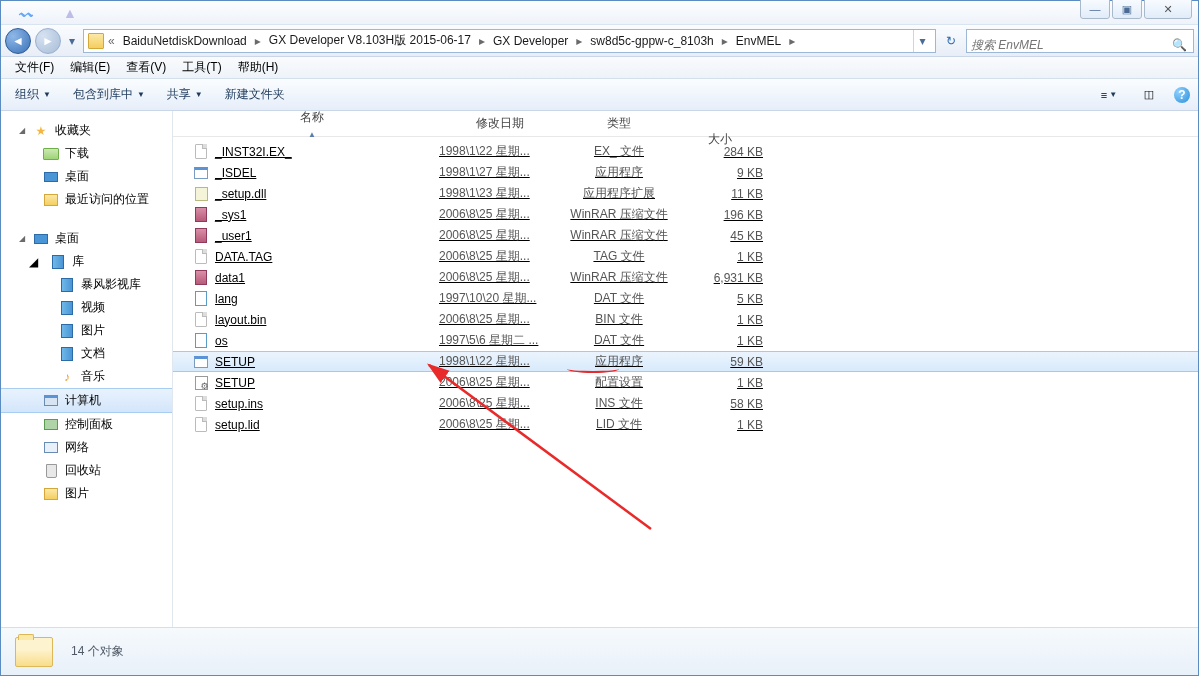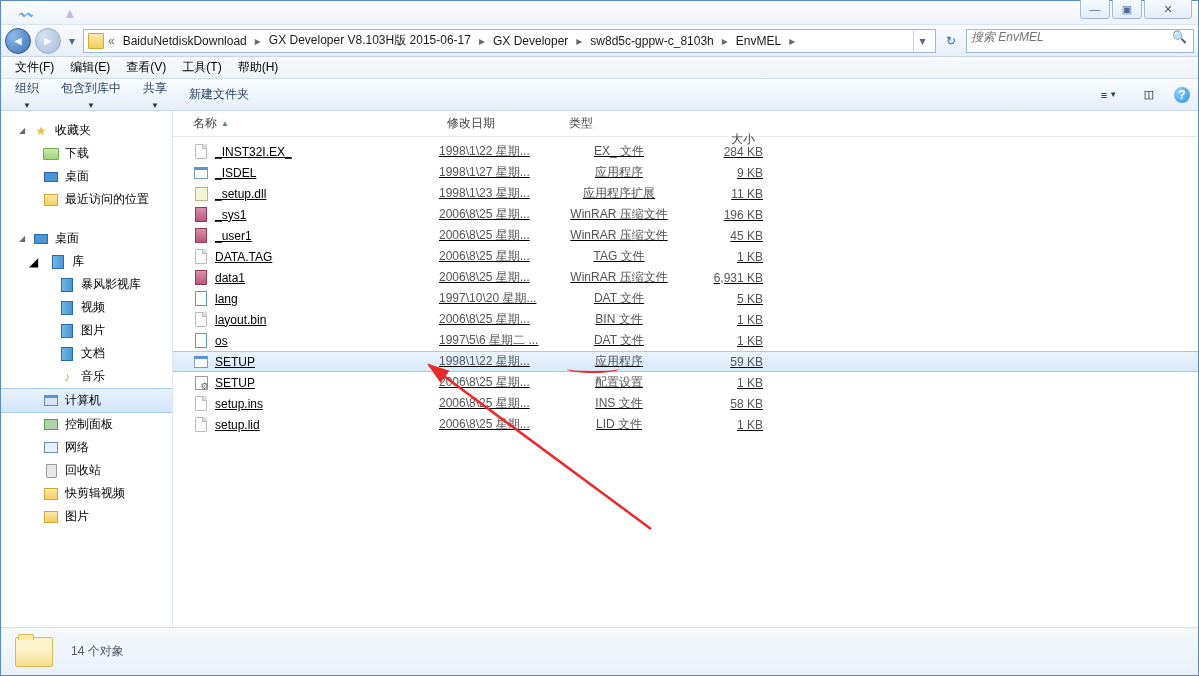--- a/index.html
+++ b/index.html
@@ -16,29 +16,29 @@
 .addressbar-row { height: 32px; background: linear-gradient(#fafcfe,#e8eef7); display: flex; align-items: center; padding: 0 4px; gap: 4px; border-bottom: 1px solid #c9d6e8; }
 .nav-btn { width: 26px; height: 26px; border-radius: 13px; background: radial-gradient(circle at 30% 30%, #8fb8e8, #3a72b8); border: 1px solid #2d5a94; display:flex; align-items:center; justify-content:center; color:#fff; cursor:pointer; }
 .nav-btn.disabled { background: radial-gradient(circle at 30% 30%, #d6e2f1, #a8bdd8); border-color:#98afce; }
 .nav-drop { width:14px; height:20px; display:flex; align-items:center; justify-content:center; color:#4a6b94; cursor:pointer; }
 .address-field { flex: 1; height: 24px; background: #fff; border: 1px solid #9db7d6; display: flex; align-items: center; padding: 0 4px; gap: 2px; }
 .address-field .folder-ico { width:16px; height:16px; background: linear-gradient(#fce9a7,#f4ce5f); border:1px solid #d4a73a; border-radius:1px; }
 .crumb { padding: 2px 4px; color: #1a1a1a; cursor: pointer; white-space: nowrap; }
 .crumb-sep { color:#6a6a6a; padding:0 2px; cursor:pointer; }
 .addr-drop { width:18px; height:22px; border-left:1px solid #c9d6e8; display:flex; align-items:center; justify-content:center; color:#4a6b94; cursor:pointer; }
 .refresh-btn { width:22px; height:22px; display:flex; align-items:center; justify-content:center; color:#2d6ab0; cursor:pointer; }
-.search-field { width: 228px; height: 24px; background: #fff; border: 1px solid #9db7d6; display: flex; align-items: flex-start; padding: 0 4px; }
+.search-field { width: 228px; height: 24px; background: #fff; border: 1px solid #9db7d6; display: flex; align-items: flex-end; padding: 0 4px; }
 .search-field input { border: none; outline: none; flex: 1; color: #888; font-style: italic; background:transparent; }
 .search-ico { color:#3a72b8; cursor:pointer; padding:0 2px; }
 
 .menubar { height: 22px; background: linear-gradient(#f9fbfd,#eef3f9); border-bottom: 1px solid #d4dfec; display: flex; align-items: center; padding-left: 6px; }
 .menu-item { padding: 2px 8px; cursor: pointer; }
 
 .toolbar { height: 32px; background: linear-gradient(#fafdff,#e6eef9); border-bottom: 1px solid #c9d6e8; display: flex; align-items: center; padding: 0 8px; gap: 10px; }
-.tool-item { padding: 4px 6px; display: flex; align-items: center; gap: 4px; color: #1e395b; cursor: pointer; flex-direction: column; }
+.tool-item { padding: 4px 6px; display: flex; align-items: center; gap: 4px; color: #1e395b; cursor: pointer; }
 .tool-drop { font-size: 8px; color:#1e395b; }
 .toolbar-spacer { flex: 1; }
 .view-btn { width:30px; height:22px; border:1px solid transparent; display:flex; align-items:center; justify-content:center; cursor:pointer; gap:2px; }
 .help-ico { width:16px; height:16px; border-radius:8px; background:radial-gradient(circle at 30% 30%, #8fd0ff, #2a8fd8); color:#fff; display:flex; align-items:center; justify-content:center; font-weight:bold; cursor:pointer; }
 
 .body-split { flex: 1; display: flex; background: #fff; }
 .navpane { width: 172px; background: #fff; border-right: 1px solid #e1e7ee; padding: 8px 0; overflow:hidden; }
 .nav-group { margin-bottom: 16px; }
 .nav-header { display: flex; align-items: center; gap: 6px; padding: 3px 8px 3px 18px; cursor: pointer; }
 .nav-header .tri { font-size: 8px; color:#6b6b6b; width:8px; }
@@ -51,21 +51,21 @@
 .ico-desk { width:14px; height:10px; background:#4a95d6; border:1px solid #2d6aa8; }
 .ico-lib { width:12px; height:14px; background:linear-gradient(90deg,#6fb8e8,#4a95d6); border:1px solid #2d6aa8; }
 .ico-comp { width:14px; height:11px; background:#d8e4f2; border:1px solid #6a8cb4; border-top:3px solid #5a94d6; }
 .ico-net { width:14px; height:11px; background:#e8f0fa; border:1px solid #6a8cb4; position:relative; }
 .ico-ctrl { width:14px; height:11px; background:#aed4a8; border:1px solid #5a9c4f; }
 .ico-trash { width:11px; height:14px; background:#e8e8e8; border:1px solid #999; border-radius:0 0 2px 2px; }
 .ico-place { width:14px; height:12px; background:linear-gradient(#fce9a7,#f4ce5f); border:1px solid #d4a73a; }
 
 .content { flex: 1; display: flex; flex-direction: column; position: relative; }
 .columns { height: 26px; display: flex; align-items: center; border-bottom: 1px solid #e8e8e8; padding-left: 12px; color:#444; }
-.col { padding: 4px 8px; cursor: pointer; display:flex; align-items:center; gap:4px; }
+.col { padding: 4px 8px; cursor: pointer; display:flex; align-items:center; gap:4px;flex-direction:column; }
 .col-name { width: 254px; }
 .col-date { width: 122px; }
 .col-type { width: 116px; }
 .col-size { width: 86px; text-align:right; justify-content:flex-end;margin-top:32px; }
 .sort-arrow { font-size:8px; color:#5a7caa; }
 
 .filelist { flex: 1; padding: 4px 0; position: relative; }
 .file-row { height: 21px; display: flex; align-items: center; padding-left: 12px; cursor: pointer; text-decoration: underline; }
 .file-row.sel { background: linear-gradient(#ebf4fd,#d8eafc); border:1px solid #a2c9ee; border-left:none; border-right:none; }
 .fc-name { width: 254px; display:flex; align-items:center; gap:6px; padding-left:8px; }
@@ -259,26 +259,20 @@
         <div class="nav-sub">
             <span class="nav-ico">
               <span class="ico-trash"></span>
             </span>
             <span>回收站</span>
           </div>
         <div class="nav-sub">
             <span class="nav-ico">
               <span class="ico-place"></span>
             </span>
-            <span>快剪辑视频</span>
-          </div>
-        <div class="nav-sub">
-            <span class="nav-ico">
-              <span class="ico-place"></span>
-            </span>
             <span>图片</span>
           </div>
       </div>
     </div>
 
     <div class="content">
       <div class="columns">
         <div class="col col-name">
             <span>名称</span>
             <span class="sort-arrow">▲</span>

